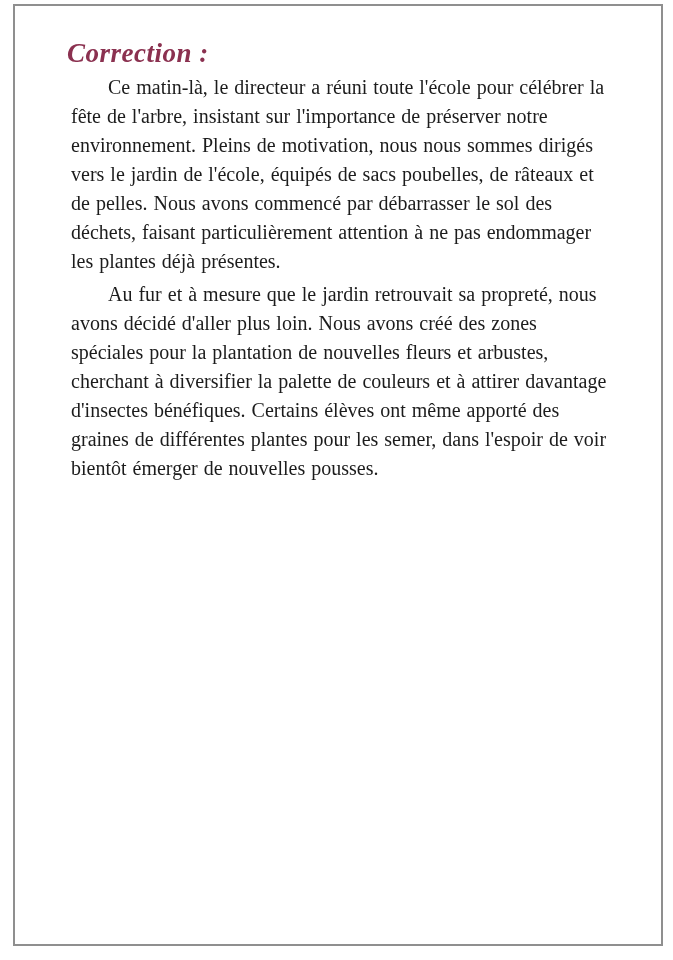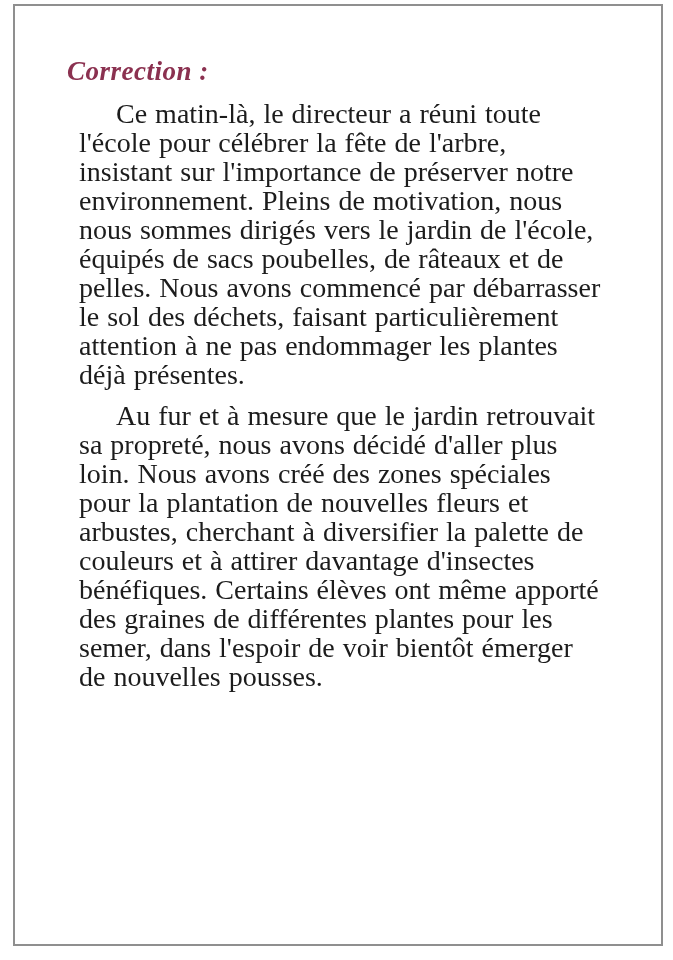--- a/index.html
+++ b/index.html
@@ -17,36 +17,36 @@
     left: 13px;
     top: 4px;
     width: 646px;
     height: 938px;
     border: 2px solid var(--color-border, #8f8f8f);
     background: var(--color-background, #ffffff);
     box-sizing: content-box;
   }
 
   .page-content {
-    padding: 50px 44px 0 52px;
+    padding: 32px 44px 0 52px;
   }
 
   .correction-title {
     margin: 0 0 3px 0;
     font-size: 27px;
     line-height: 31px;
     font-weight: bold;
     font-style: italic;
     color: var(--color-title, #8b3150);
     letter-spacing: 0.5px;
   }
 
   .para {
-    margin: 12px;
-    font-size: 28px;
+    margin: 4px;
+    font-size: 20px;
     line-height: 29px;
     color: var(--color-text, #1c1c1c);
     text-align: left;
     text-indent: 37px;
     word-spacing: 1px;
   }
 
   .para.para-3 {
     text-indent: 48px;
   }

